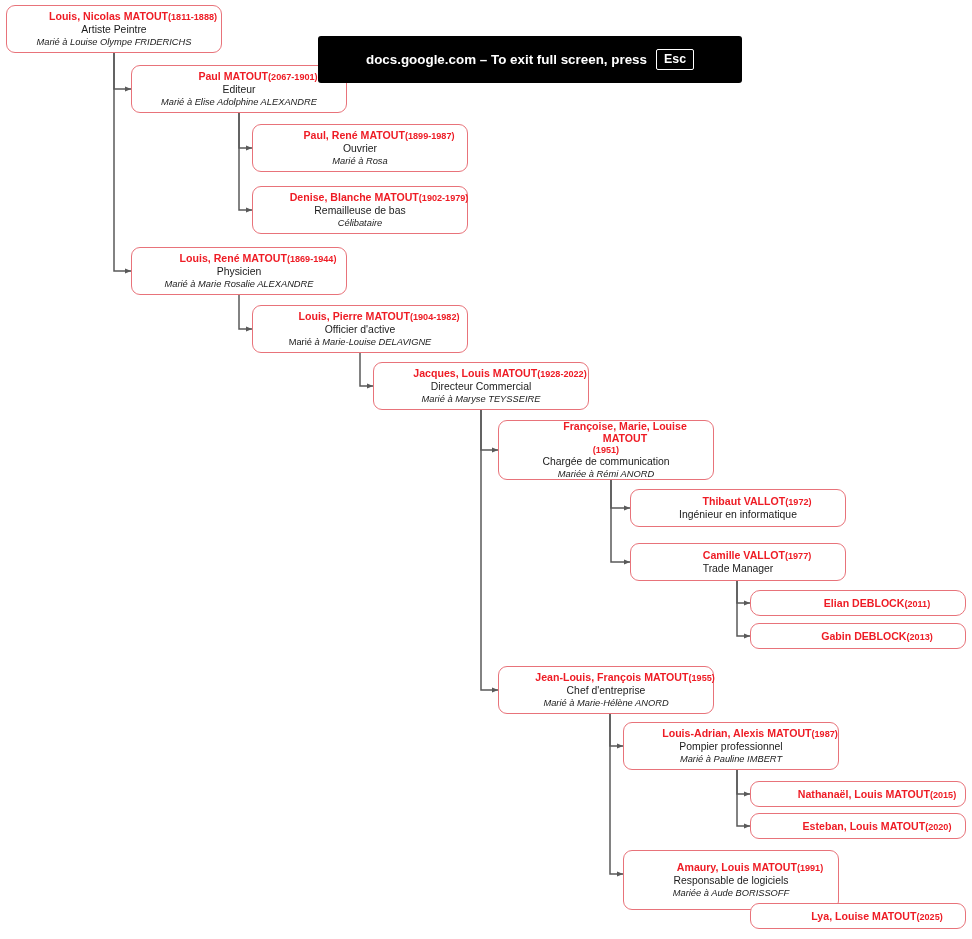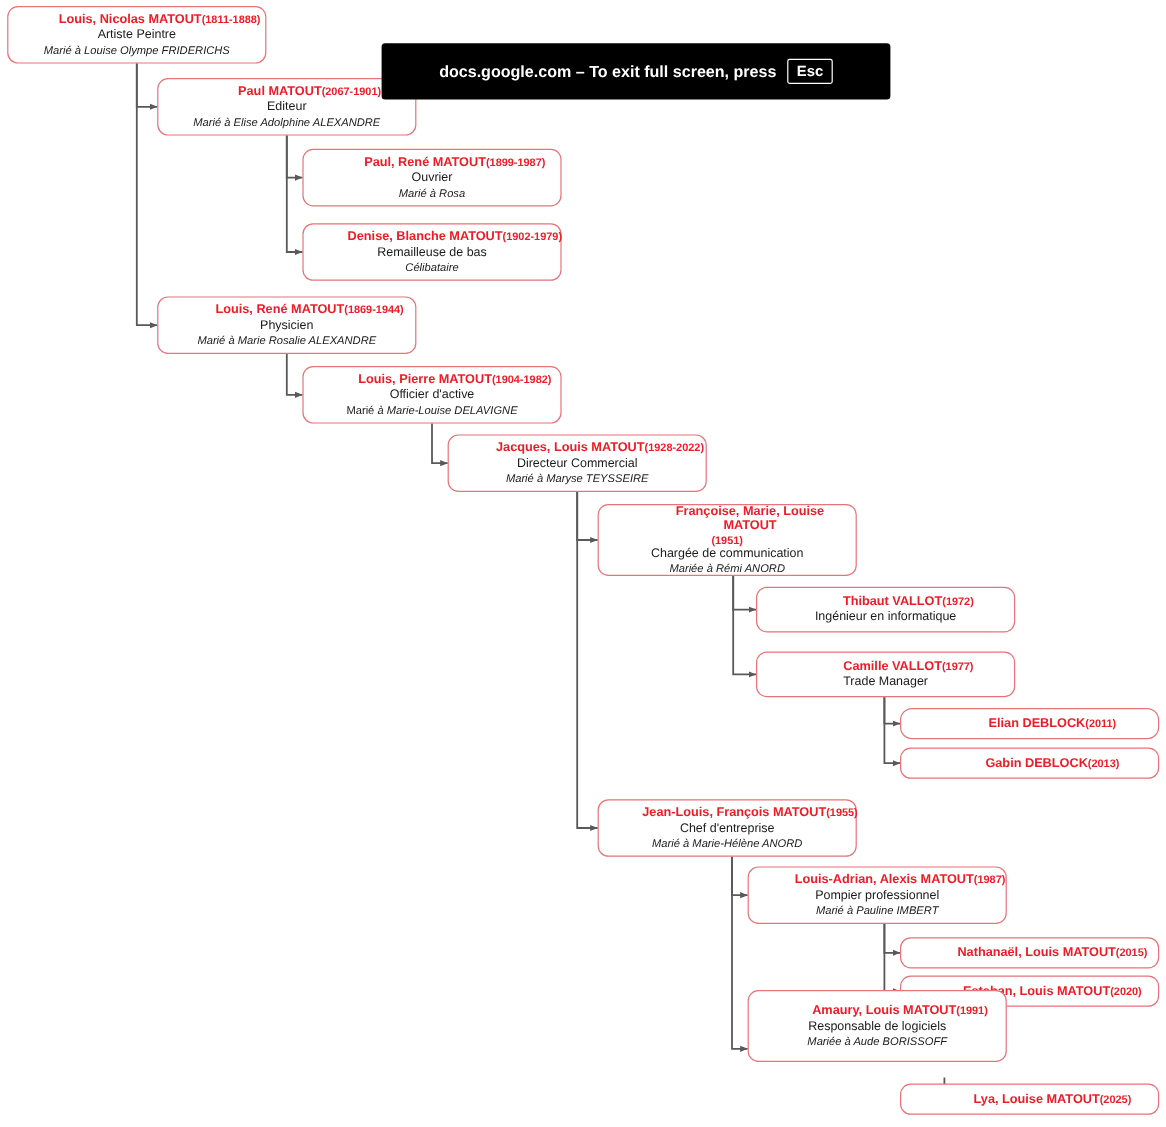--- a/index.html
+++ b/index.html
@@ -207,21 +207,21 @@
         <div class="nm">Louis-Adrian, Alexis MATOUT<span class="yr">(1987)</span></div>
         <div class="job">Pompier professionnel</div>
         <div class="sp">Marié à Pauline IMBERT</div>
       </div>
       <div class="node" style="left: 750px; top: 781px; width: 216px; height: 26px;">
         <div class="nm">Nathanaël, Louis MATOUT<span class="yr">(2015)</span></div>
       </div>
       <div class="node" style="left: 750px; top: 813px; width: 216px; height: 26px;">
         <div class="nm">Esteban, Louis MATOUT<span class="yr">(2020)</span></div>
       </div>
-      <div class="node" style="left: 623px; top: 825px; width: 216px; height: 60px;">
+      <div class="node" style="left: 623px; top: 850px; width: 216px; height: 60px;">
         <div class="nm">Amaury, Louis MATOUT<span class="yr">(1991)</span></div>
         <div class="job">Responsable de logiciels</div>
         <div class="sp">Mariée à Aude BORISSOFF</div>
       </div>
       <div class="node" style="left: 750px; top: 903px; width: 216px; height: 26px;">
         <div class="nm">Lya, Louise MATOUT<span class="yr">(2025)</span></div>
       </div>
     </div>
 
   <div id="fs-toast">

